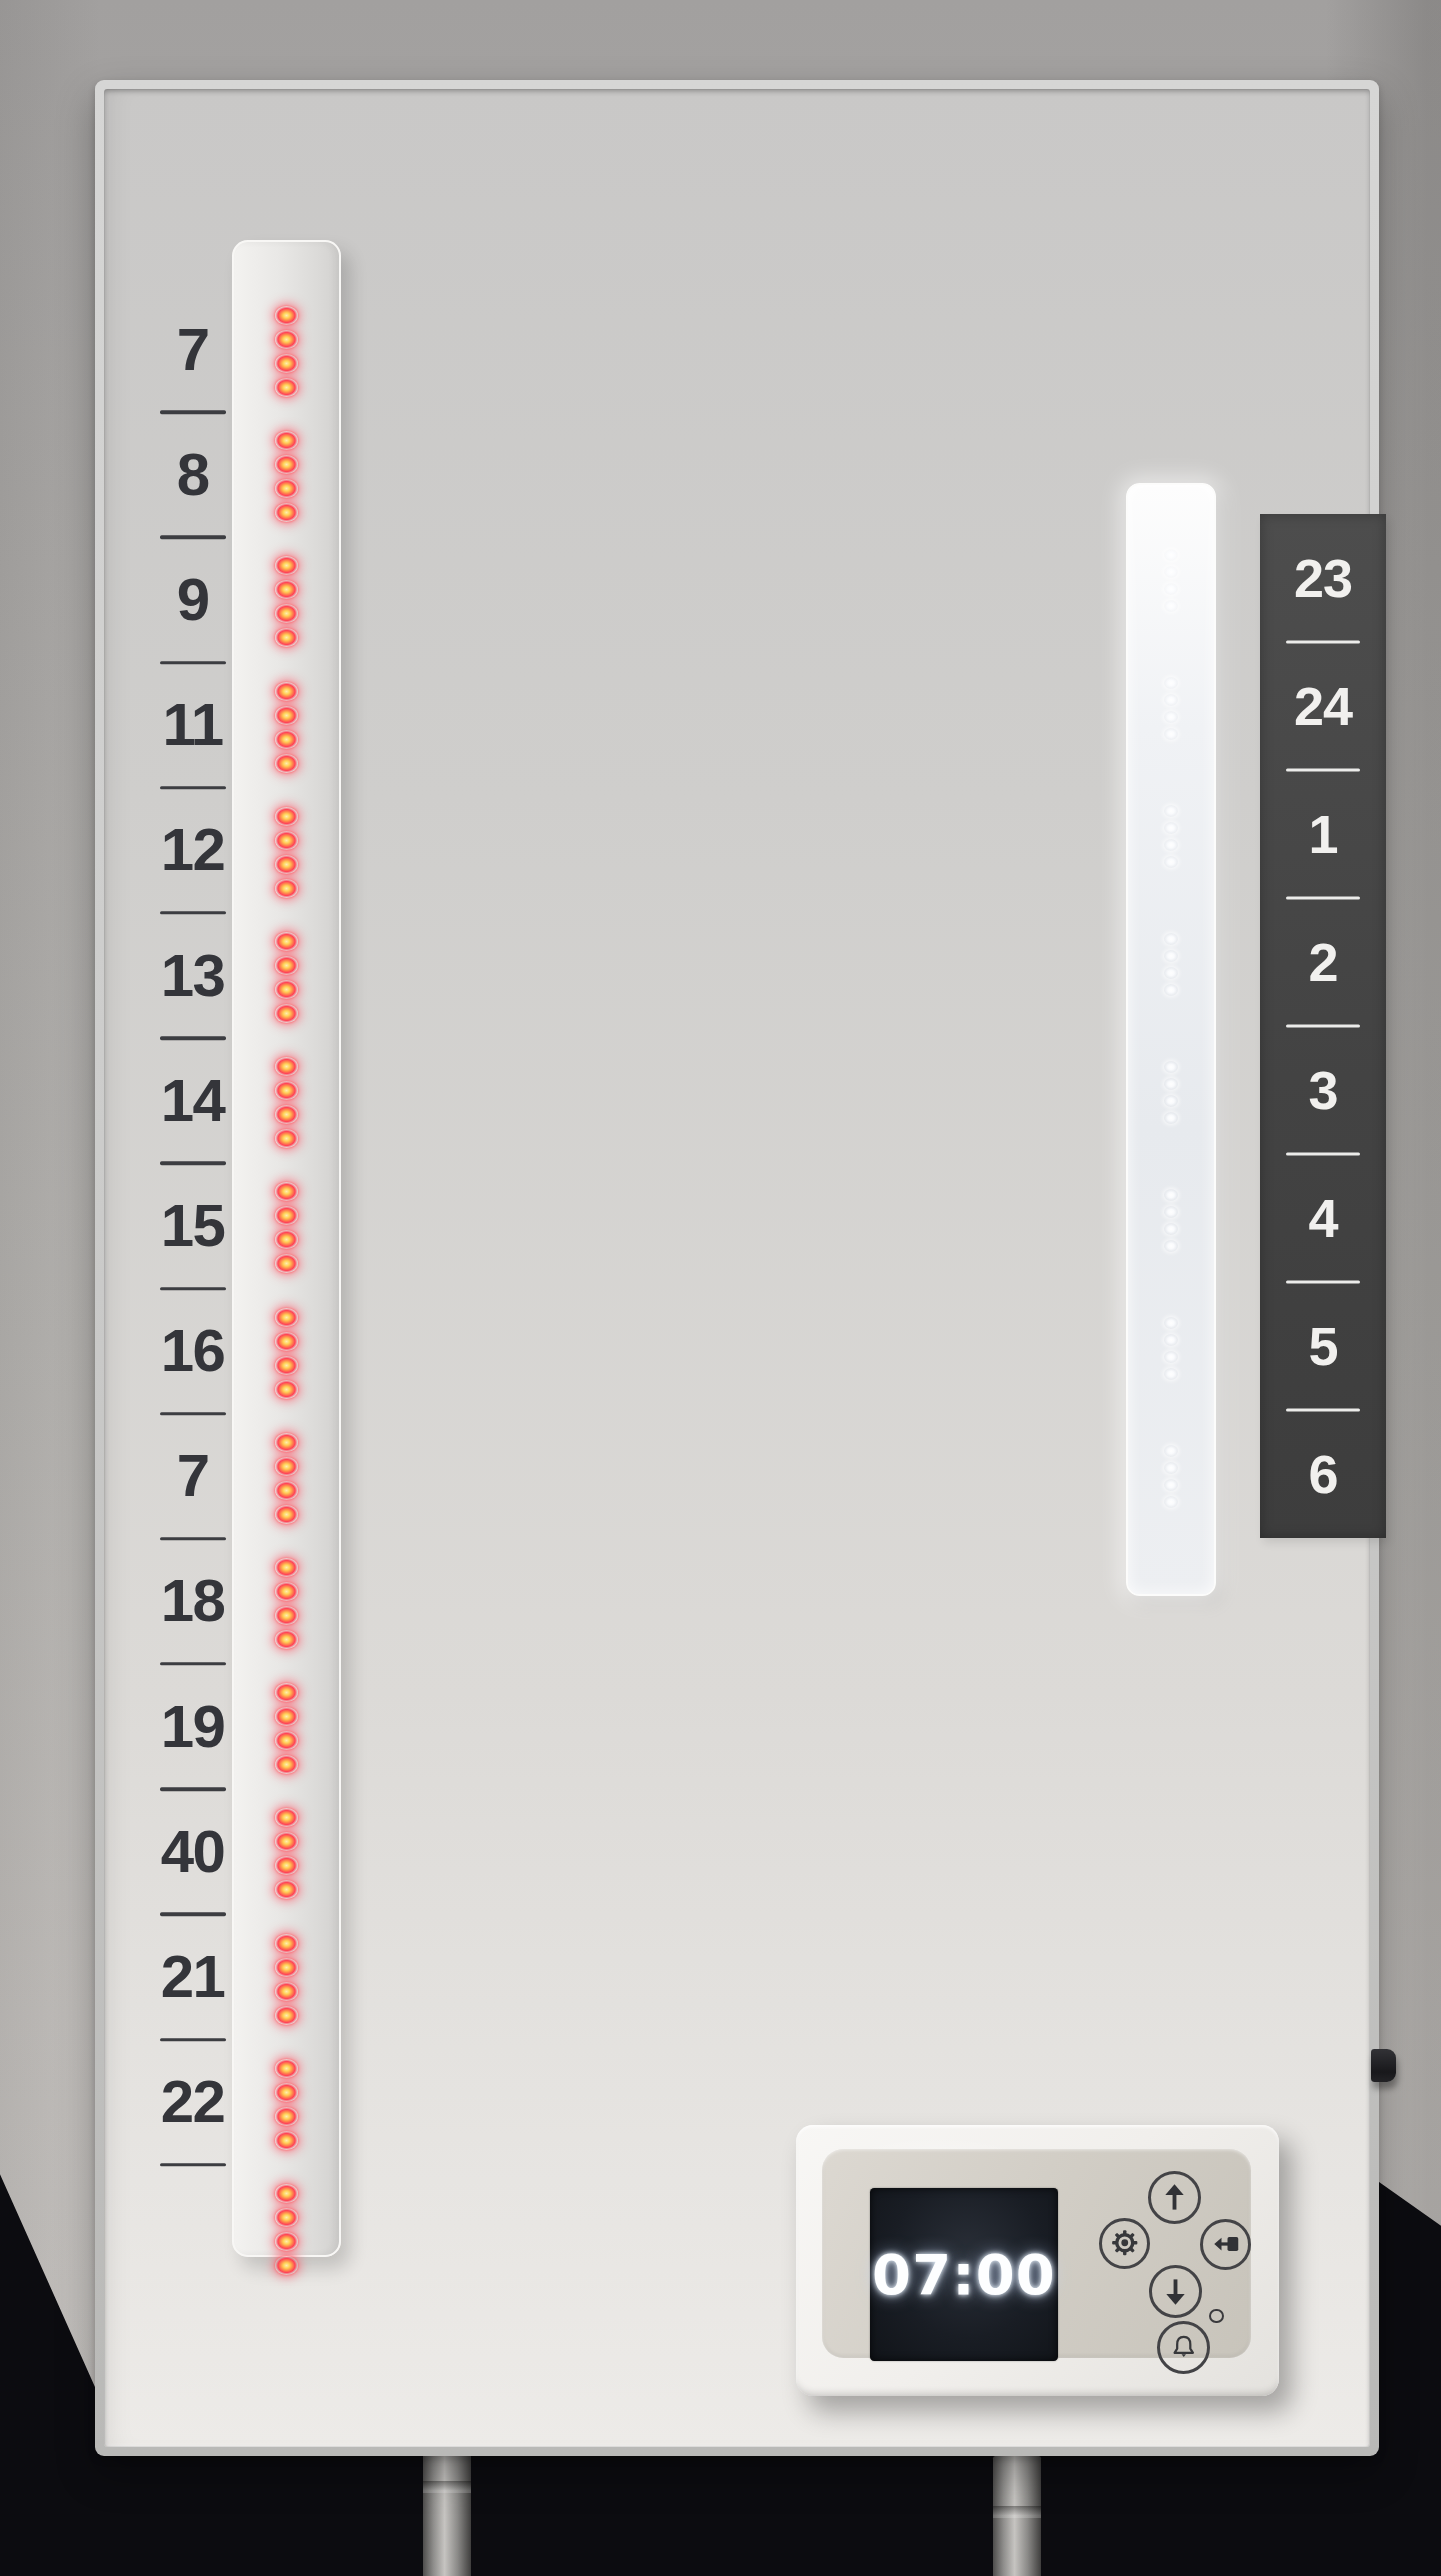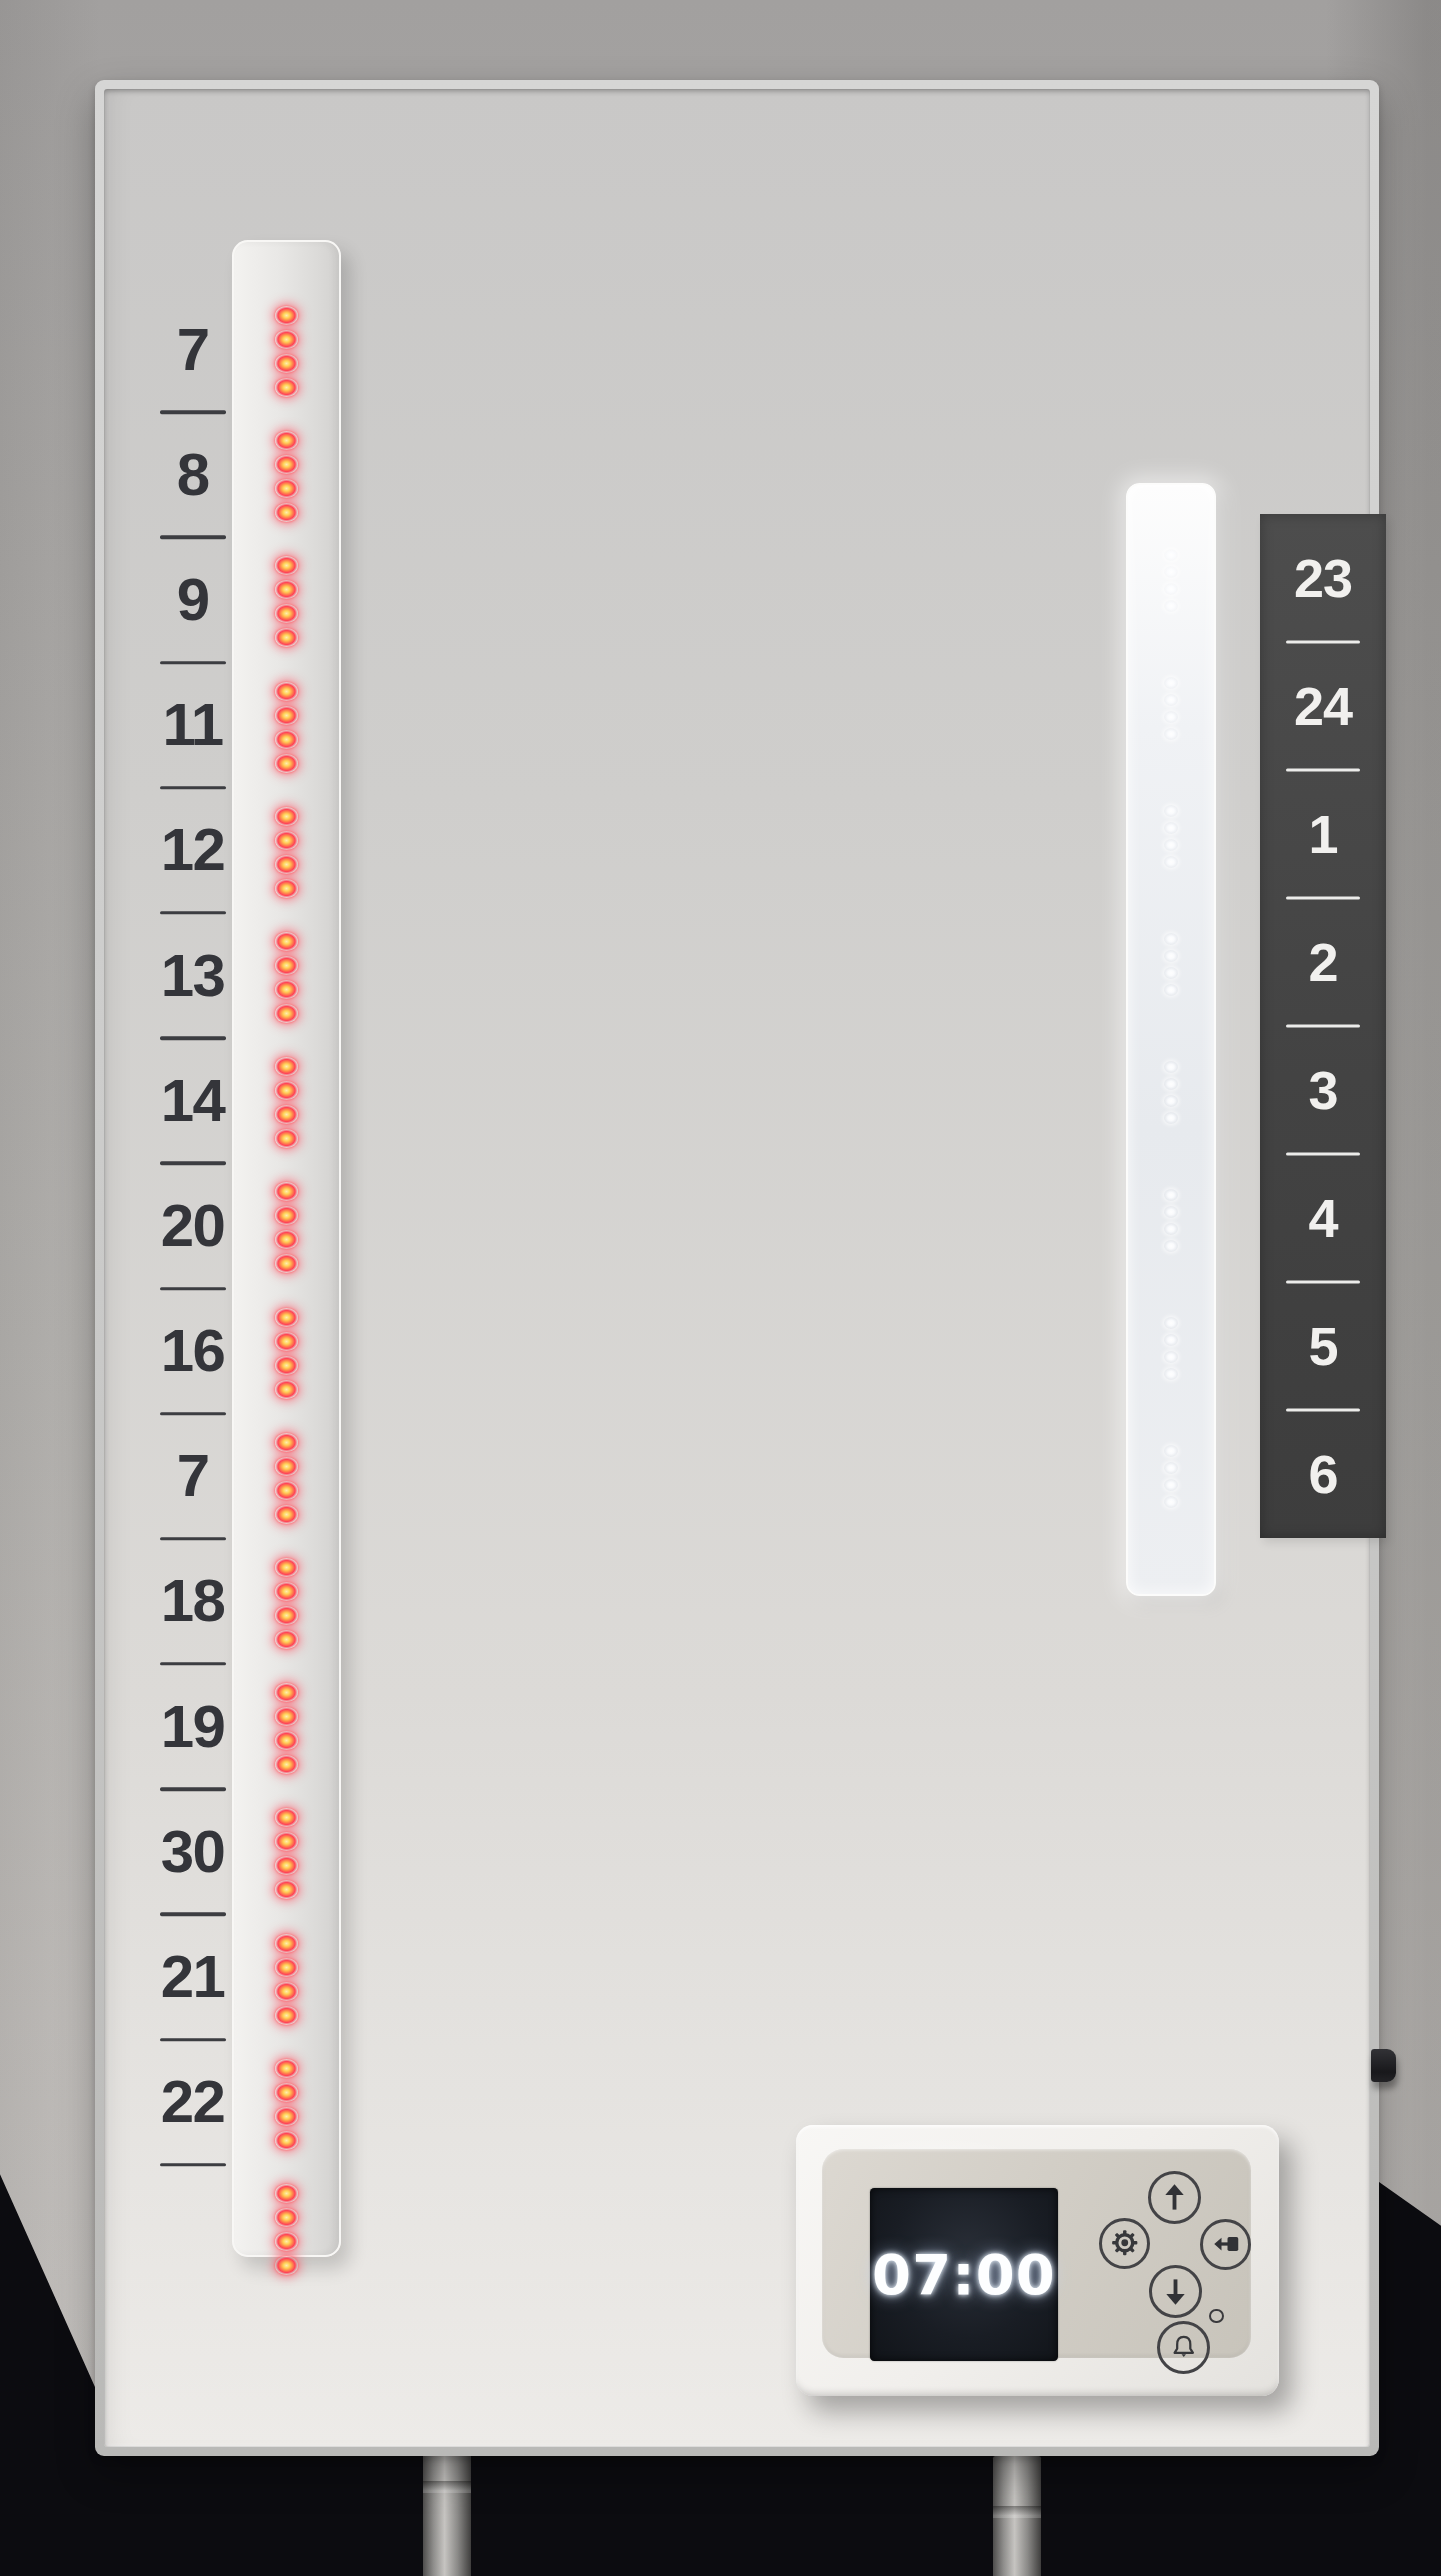--- a/index.html
+++ b/index.html
@@ -134,36 +134,36 @@
           <div class="srow">
             <span class="hnum">12</span>
           </div>
           <div class="srow">
             <span class="hnum">13</span>
           </div>
           <div class="srow">
             <span class="hnum">14</span>
           </div>
           <div class="srow">
-            <span class="hnum">20</span>
+            <span class="hnum">15</span>
           </div>
           <div class="srow">
             <span class="hnum">16</span>
           </div>
           <div class="srow">
             <span class="hnum">7</span>
           </div>
           <div class="srow">
             <span class="hnum">18</span>
           </div>
           <div class="srow">
             <span class="hnum">19</span>
           </div>
           <div class="srow">
-            <span class="hnum">30</span>
+            <span class="hnum">40</span>
           </div>
           <div class="srow">
             <span class="hnum">21</span>
           </div>
           <div class="srow">
             <span class="hnum">22</span>
           </div>
           <div class="tick tick-dark" style="top: 6.25%;"></div>
           <div class="tick tick-dark" style="top: 12.5%;"></div>
           <div class="tick tick-dark" style="top: 18.75%;"></div>

